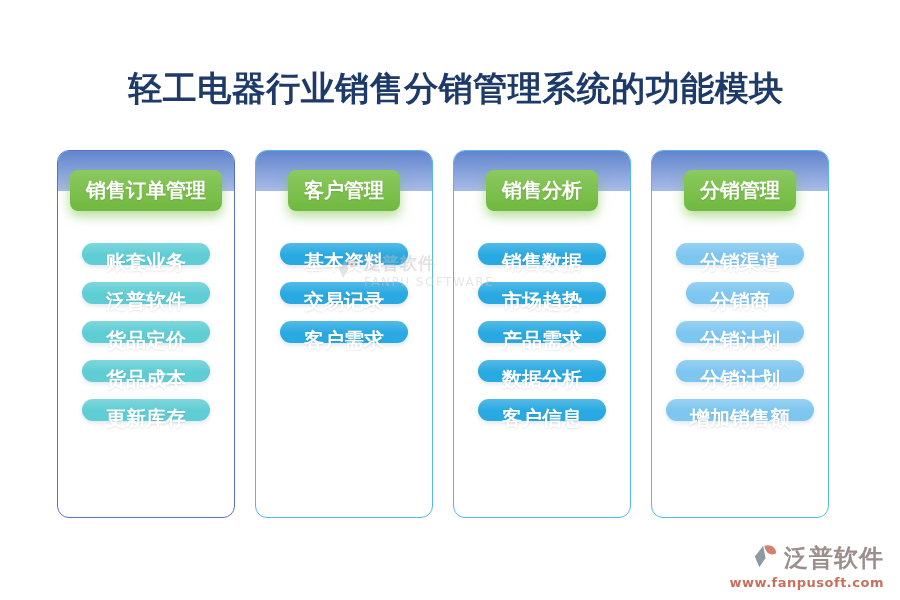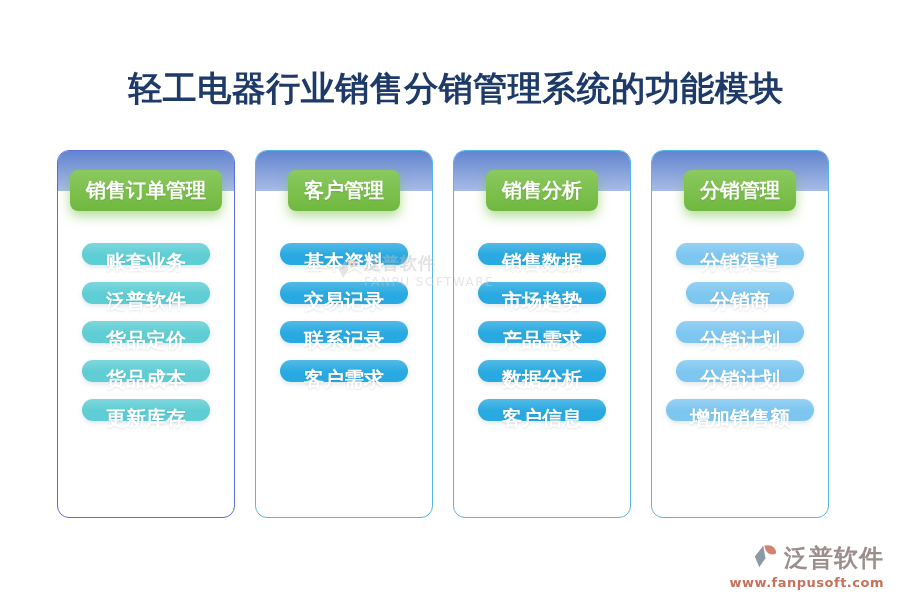--- a/index.html
+++ b/index.html
@@ -147,21 +147,20 @@
           <div class="pill" style="--pill-color: #5ecdd4;">货品成本</div>
           <div class="pill" style="--pill-color: #5ecdd4;">更新库存</div>
         </div>
       </div>
       <div class="card" style="--card-border: #53b7e9;">
         <div class="card-band"></div>
         <div class="card-header">客户管理</div>
         <div class="card-items">
           <div class="pill" style="--pill-color: #29a9e1;">基本资料</div>
           <div class="pill" style="--pill-color: #29a9e1;">交易记录</div>
-          <div class="pill" style="--pill-color: #29a9e1;">联系记录</div>
           <div class="pill" style="--pill-color: #29a9e1;">客户需求</div>
         </div>
       </div>
       <div class="card" style="--card-border: #53b7e9;">
         <div class="card-band"></div>
         <div class="card-header">销售分析</div>
         <div class="card-items">
           <div class="pill" style="--pill-color: #29a9e1;">销售数据</div>
           <div class="pill" style="--pill-color: #29a9e1;">市场趋势</div>
           <div class="pill" style="--pill-color: #29a9e1;">产品需求</div>

